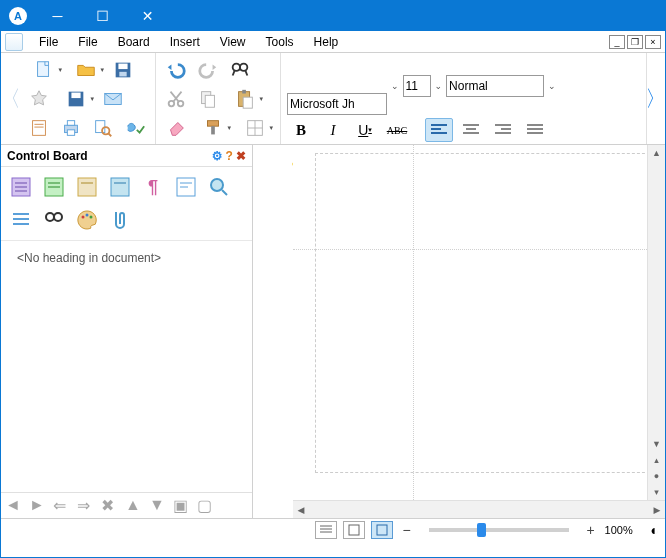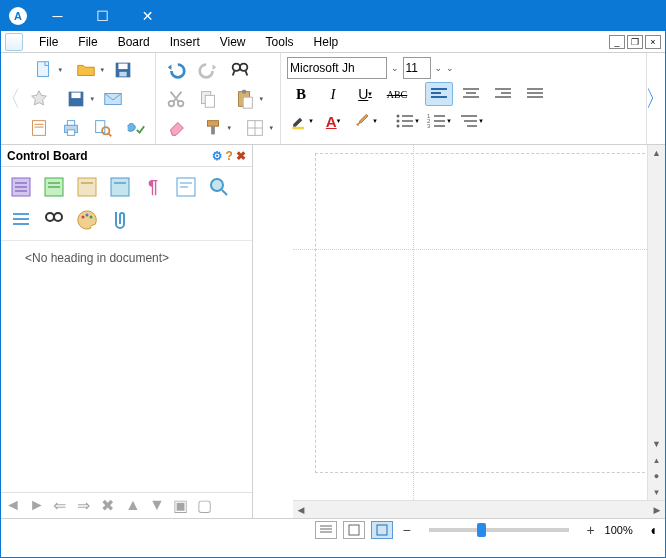--- a/index.html
+++ b/index.html
@@ -24,21 +24,21 @@
 .ticon { width: 22px; height: 22px; }
 select.combo, input.combo { height: 22px; font-size: 12px; border: 1px solid #999; padding: 0 2px; background: #fff; }
 .fmtbtn { width: 28px; height: 24px; display: flex; align-items: center; justify-content: center; border-radius: 2px; cursor: pointer; font-family: "Times New Roman", serif; }
 .fmtbtn.active { background: #cde6f7; border: 1px solid #7cb8e6; }
 .mainarea { display: flex; height: 373px; gap: 40px; }
 .sidebar { width: 252px; border-right: 1px solid #d0d0d0; display: flex; flex-direction: column; background: #fff; }
 .sb-head { height: 22px; background: #fff; border-bottom: 1px solid #e0e0e0; display: flex; align-items: center; padding: 0 6px; font-size: 12px; font-weight: bold; }
 .sb-head .hicons { margin-left: auto; display: flex; gap: 3px; font-size: 12px; }
 .sb-tools { padding: 6px; display: flex; flex-wrap: wrap; gap: 5px; border-bottom: 1px solid #e8e8e8; }
 .sbtn { width: 28px; height: 28px; display: flex; align-items: center; justify-content: center; cursor: pointer; border-radius: 3px; }
-.sb-content { flex: 1; padding: 10px 24px; font-size: 12px; color: #555; overflow: auto; }
+.sb-content { flex: 1; padding: 10px 16px; font-size: 12px; color: #555; overflow: auto; }
 .sb-bottom { height: 26px; border-top: 1px solid #e0e0e0; display: flex; align-items: center; padding: 0 4px; gap: 2px; }
 .sb-bottom .dbtn { width: 22px; height: 20px; opacity: 0.35; }
 .docwrap { flex: 1; display: flex; flex-direction: column; background: #fff; position: relative; }
 .docpage { flex: 1; position: relative; background: #fff; overflow: hidden; }
 .page-margin { position: absolute; border: 1px dashed #ccc; left: 22px; top: 8px; width: 340px; height: 320px; }
 .page-cross-h { position: absolute; left: 0; right: 0; top: 104px; border-top: 1px dotted #d0d0d0; }
 .page-cross-v { position: absolute; top: 0; bottom: 0; left: 120px; border-left: 1px dotted #d0d0d0; }
 .vscroll { width: 18px; background: #f1f1f1; border-left: 1px solid #e0e0e0; display: flex; flex-direction: column; align-items: center; }
 .vscroll .sarrow { height: 16px; width: 100%; display: flex; align-items: center; justify-content: center; font-size: 9px; color: #666; cursor: pointer; }
 .vscroll .strack { flex: 1; }
@@ -223,24 +223,25 @@
             <line x1="4" y1="12" x2="20" y2="12" stroke="#b0b0b0"></line>
             <line x1="12" y1="4" x2="12" y2="20" stroke="#b0b0b0"></line>
           </svg>
           <span class="dd">▾</span>
         </div>
     </div>
   </div>
 
   <div class="tb-group" style="flex:1">
     <div class="tb-row">
-      <input class="combo" style="width: 100px;" value="Microsoft Jh">
+      <input class="combo" style="width: 100px; margin-top: 36px;" value="Microsoft Jh">
       <span style="font-size:9px;color:#555">⌄</span>
       <input class="combo" style="width: 28px;" value="11">
       <span style="font-size:9px;color:#555">⌄</span>
+      <input class="combo" style="width: 98px;" value="Normal">
       <span style="font-size:9px;color:#555">⌄</span>
     </div>
     <div class="tb-row">
       <div class="fmtbtn" style="font-weight:bold;font-size:15px">B</div>
       <div class="fmtbtn" style="font-style:italic;font-size:15px">I</div>
       <div class="fmtbtn" style="text-decoration:underline;font-size:14px">
           <span>U</span> 
           <span style="font-size:7px">▾</span>
         </div>
       <div class="fmtbtn" style="text-decoration:line-through;font-size:10px">ABC</div>

